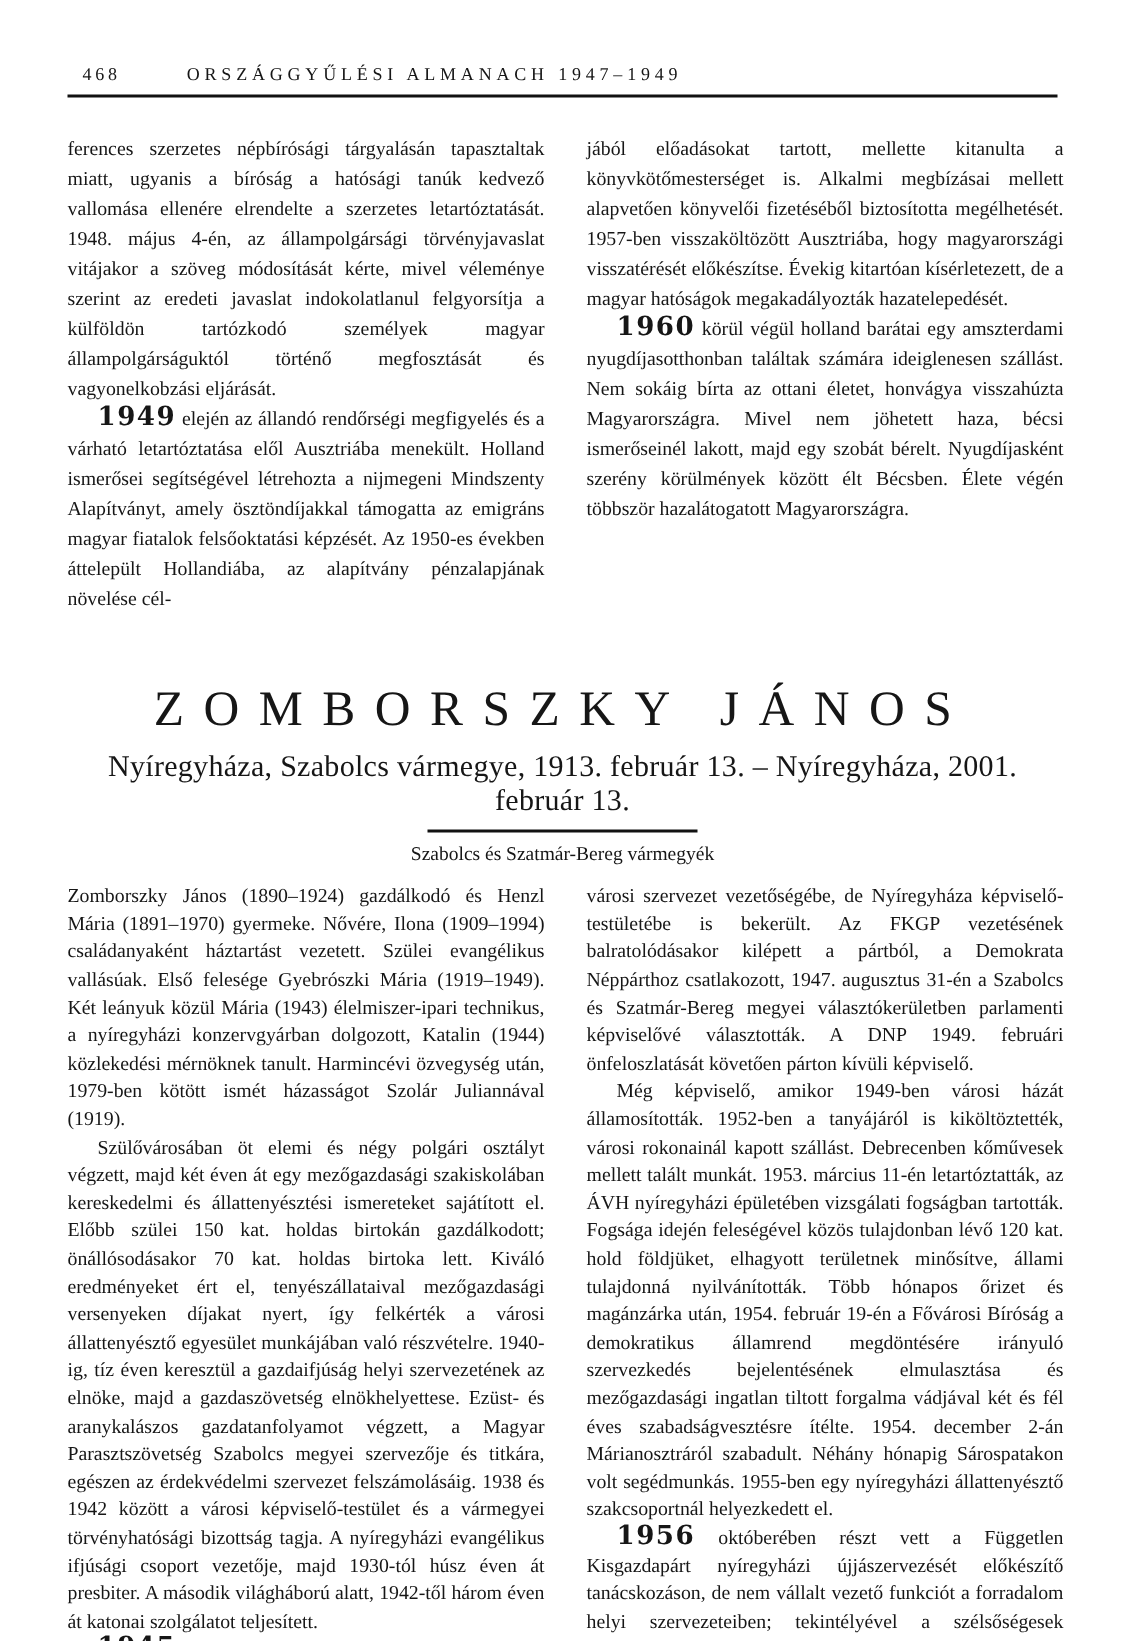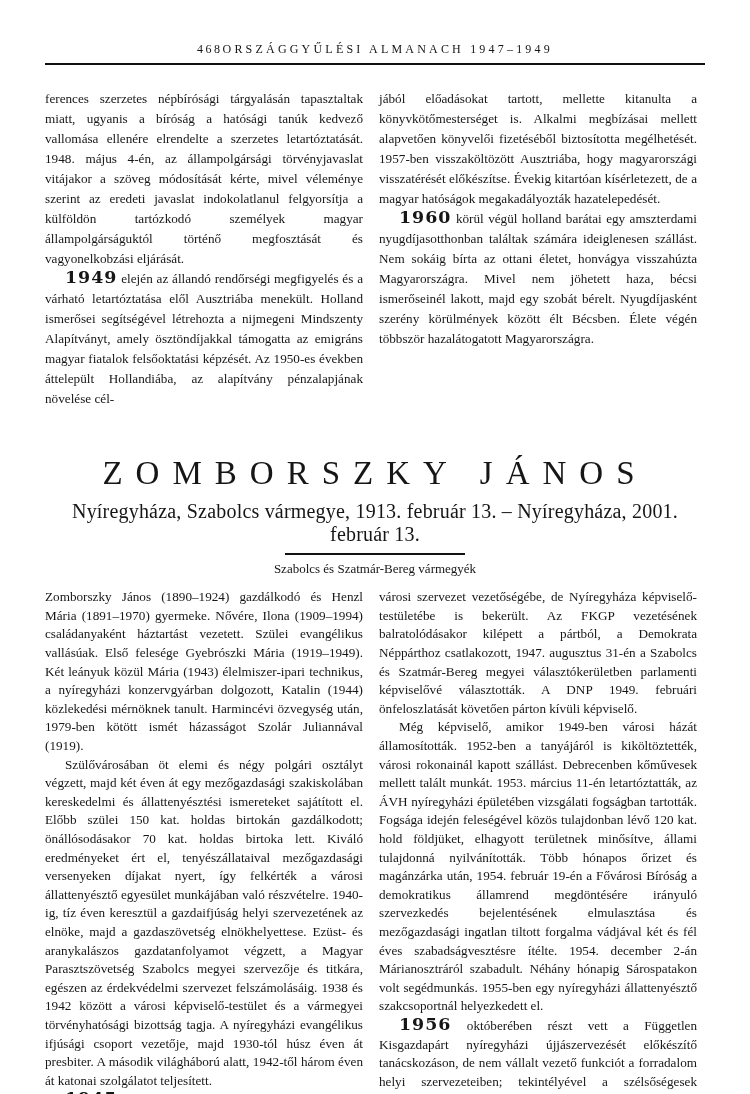--- a/index.html
+++ b/index.html
@@ -5,29 +5,29 @@
   html,body{margin:0;padding:0;background:#e8e8e8;}
   .page{
     width:750px;height:1094px;box-sizing:border-box;
     margin:0 auto;background:#ffffff;color:#161616;
     padding:42px 45px 0 45px;
     font-family:"Liberation Serif", serif;
     overflow:hidden;position:relative;
   }
   
   .running-head{
-    display:flex;justify-content:center;align-items:flex-end;
+    display:flex;justify-content:flex-start;align-items:flex-end;
     font-size:12px;letter-spacing:3px;
     padding:0 10px 6px 10px;
   }
   .running-head .page-num{letter-spacing:2.5px;}
-  .running-head .head-title{letter-spacing:3.2px;}
+  .running-head .head-title{letter-spacing:3.2px;margin-left:44px;}
   .head-rule{border:none;border-top:2px solid #111;margin:0 0 0 0;}
   
-  .two-col{display:flex;gap:16px;}
+  .two-col{display:flex;gap:28px;}
   .col{width:318px;flex:0 0 318px;text-align:justify;}
   .top-article{margin-top:24px;}
   .top-article .col{font-size:13.2px;line-height:20px;}
   .biography{margin-top:11px;}
   .biography .col{font-size:13.2px;line-height:18.6px;}
   p{margin:0;}
   p.indent{text-indent:20px;}
   .year-num{
     font-family:"DejaVu Serif", serif;
     font-weight:bold;font-size:1.32em;letter-spacing:1px;line-height:1;

